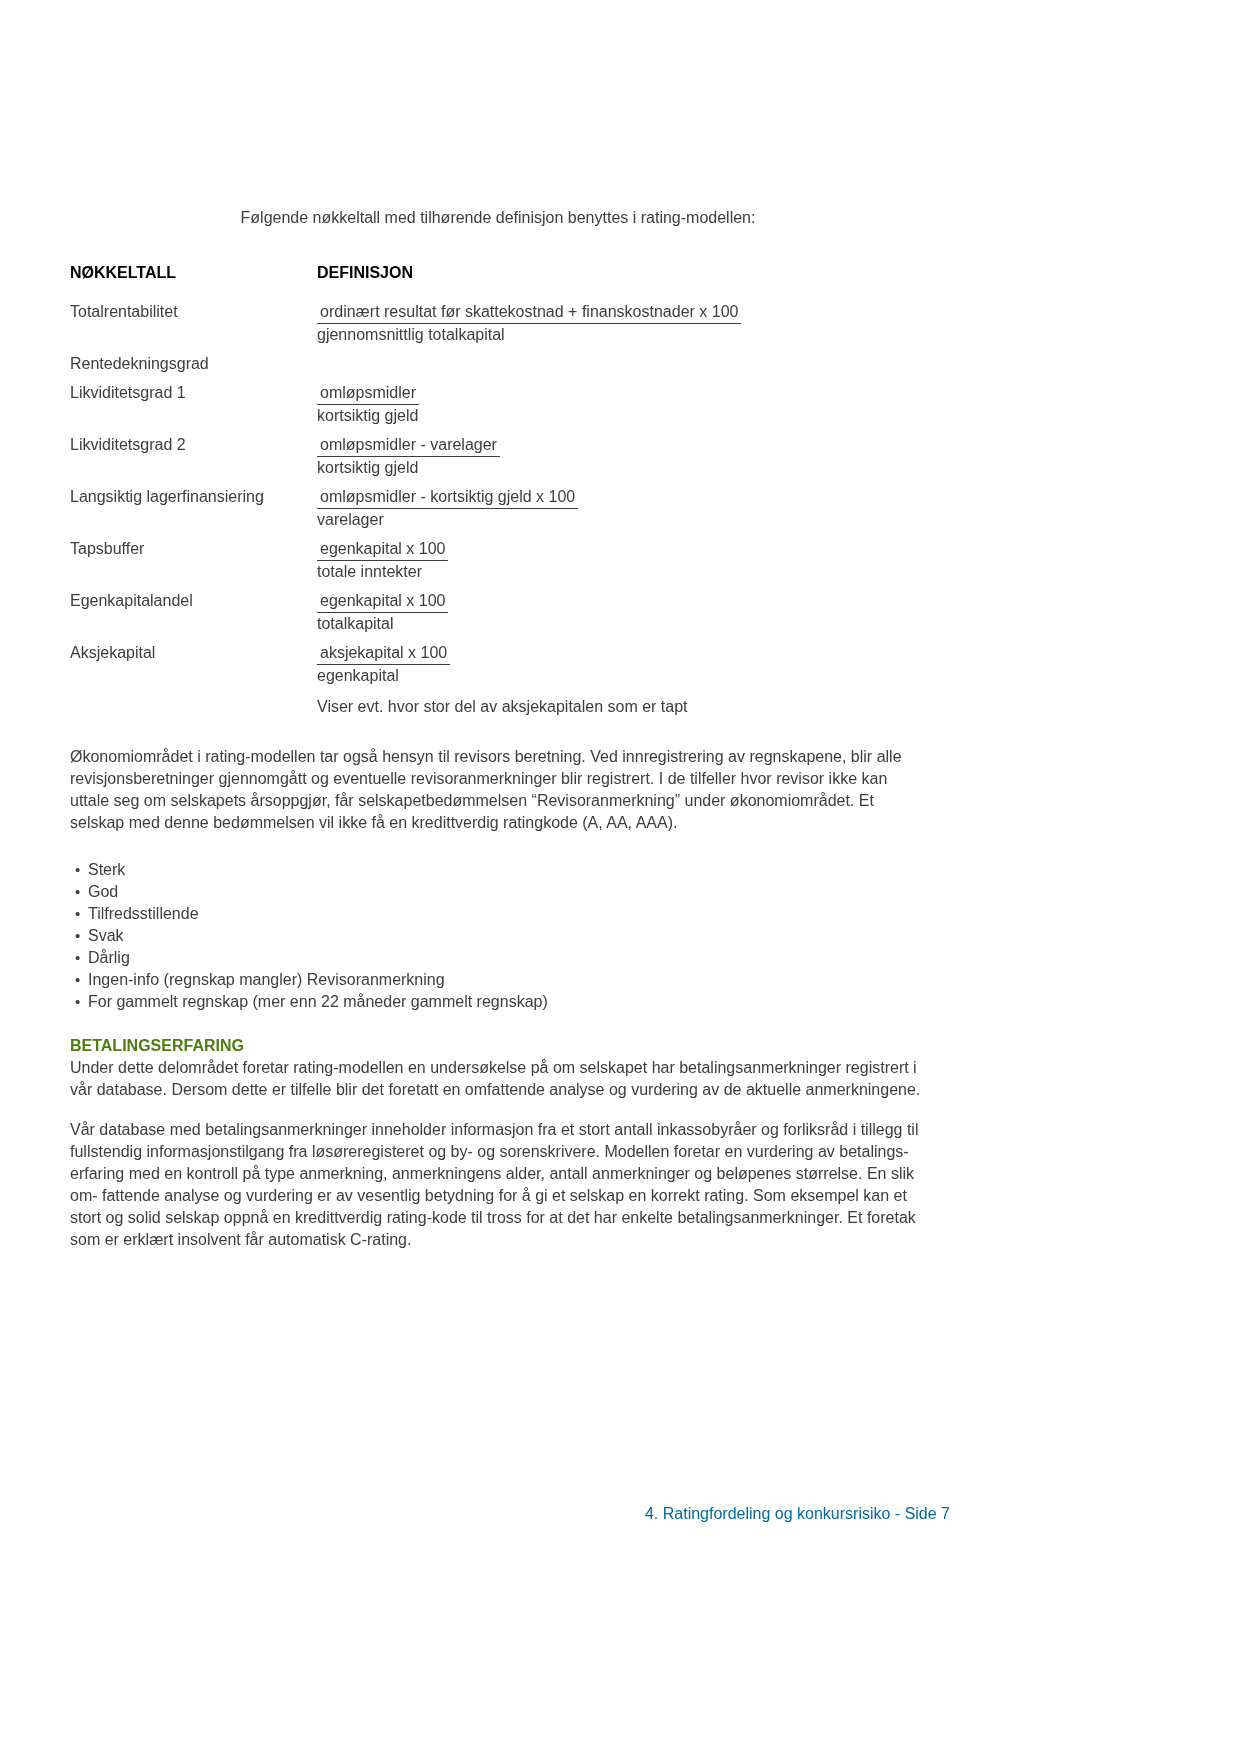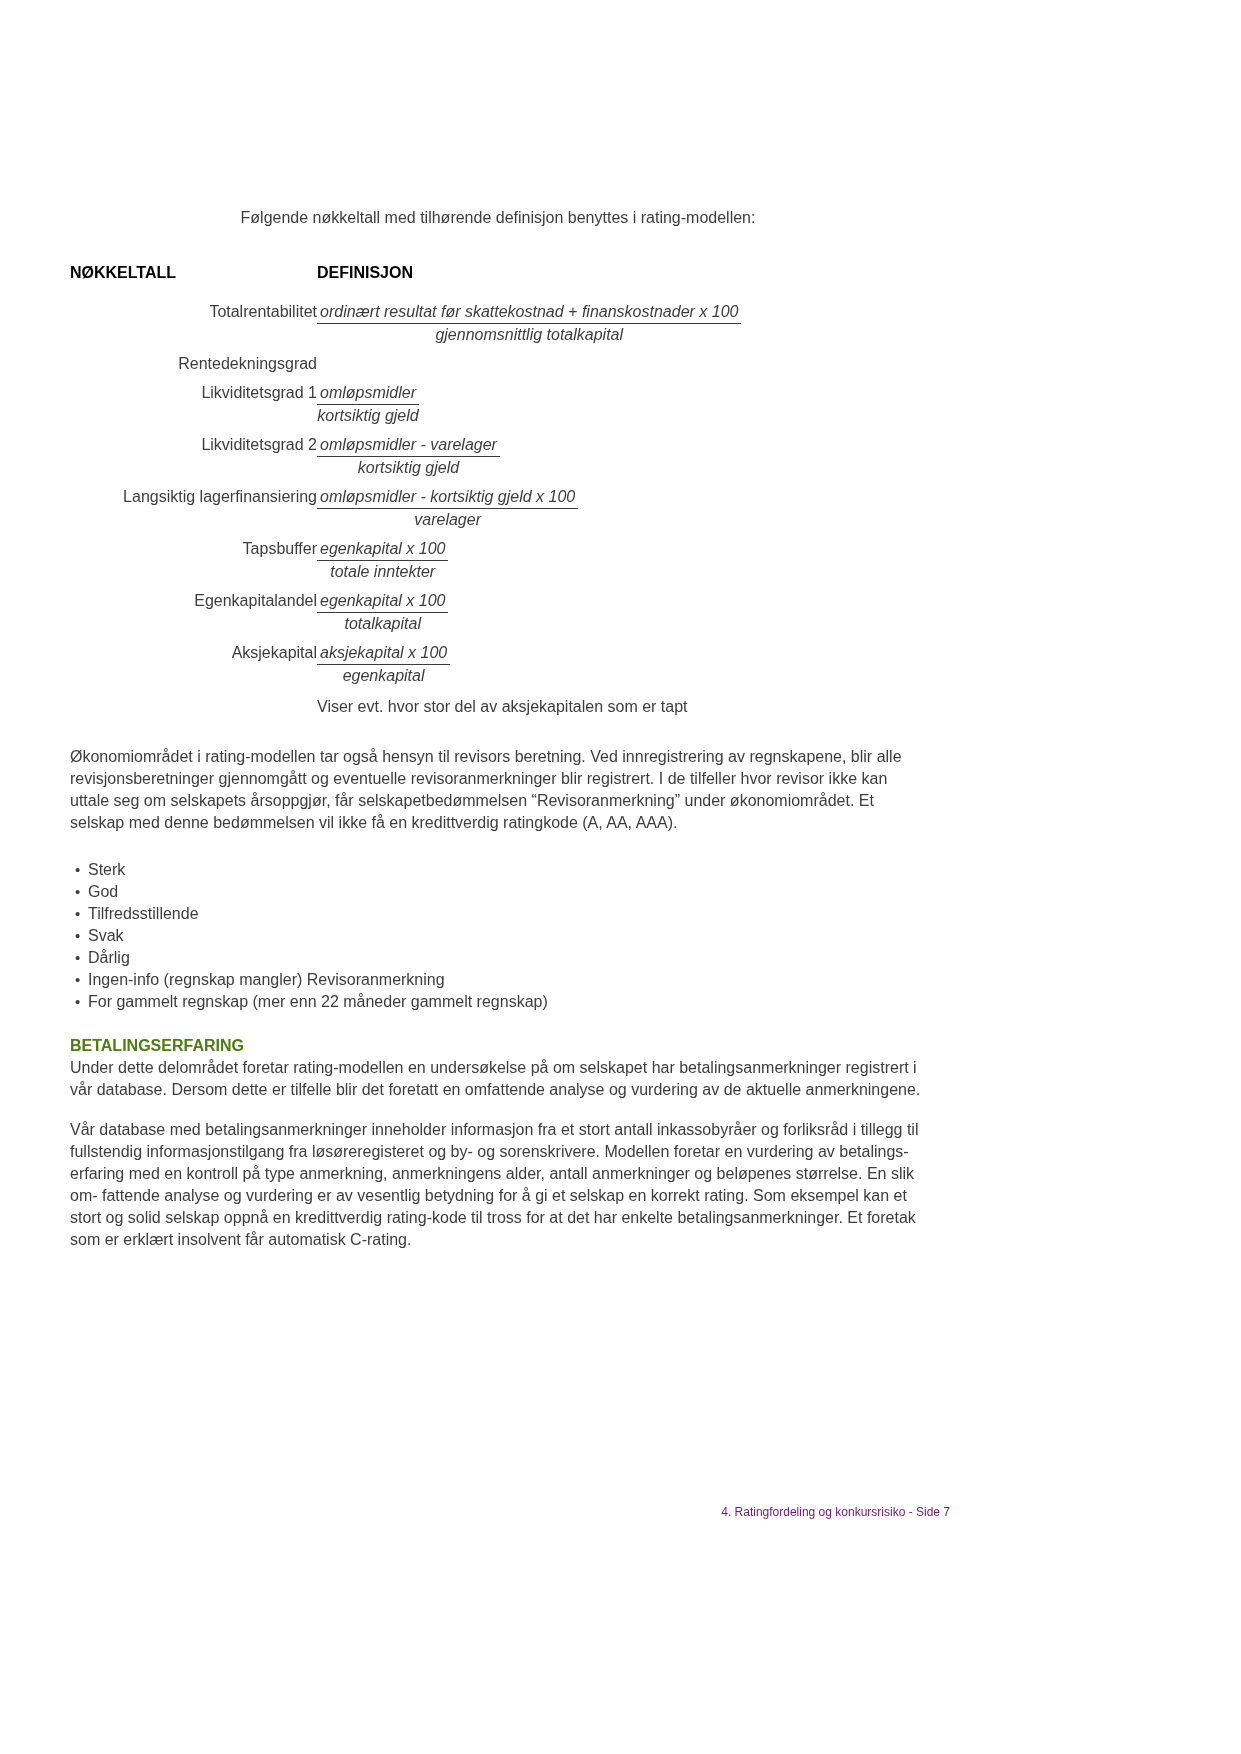--- a/index.html
+++ b/index.html
@@ -54,26 +54,25 @@
 
   
   .ratio-table { width: 100%; }
   .ratio-head, .ratio-row {
     display: grid;
     grid-template-columns: 247px 1fr;
     align-items: start;
   }
   .ratio-head { font-weight: bold; color: #000000; margin-bottom: 17px; }
   .ratio-row { margin-bottom: 7px; }
-  .ratio-row .term { padding-top: 0; text-align: right; }
+  .ratio-row .term { padding-top: 0; }
   .fraction {
     display: inline-block;
-    text-align: center;
+    text-align: left;
     line-height: 21px;
-    font-style: italic;
   }
   .numerator {
     display: inline-block;
     border-bottom: 1px solid #3d3d3d;
     padding: 0 3px 1px 3px;
   }
   .denominator { display: block; }
 
   .ratio-note {
     margin-left: 247px;
@@ -105,22 +104,22 @@
   }
   .payment-para1 { margin-bottom: 18px; }
 
   
   .footer {
     position: absolute;
     top: 1505px;
     left: 70px;
     width: 880px;
     text-align: right;
-    font-size: 12px;
-    color: #701a75;
+    font-size: 16px;
+    color: #0369a1;
   }
 </style>
 </head>
 <body>
 
 <div class="page">
 
 
   <div class="content">
 

